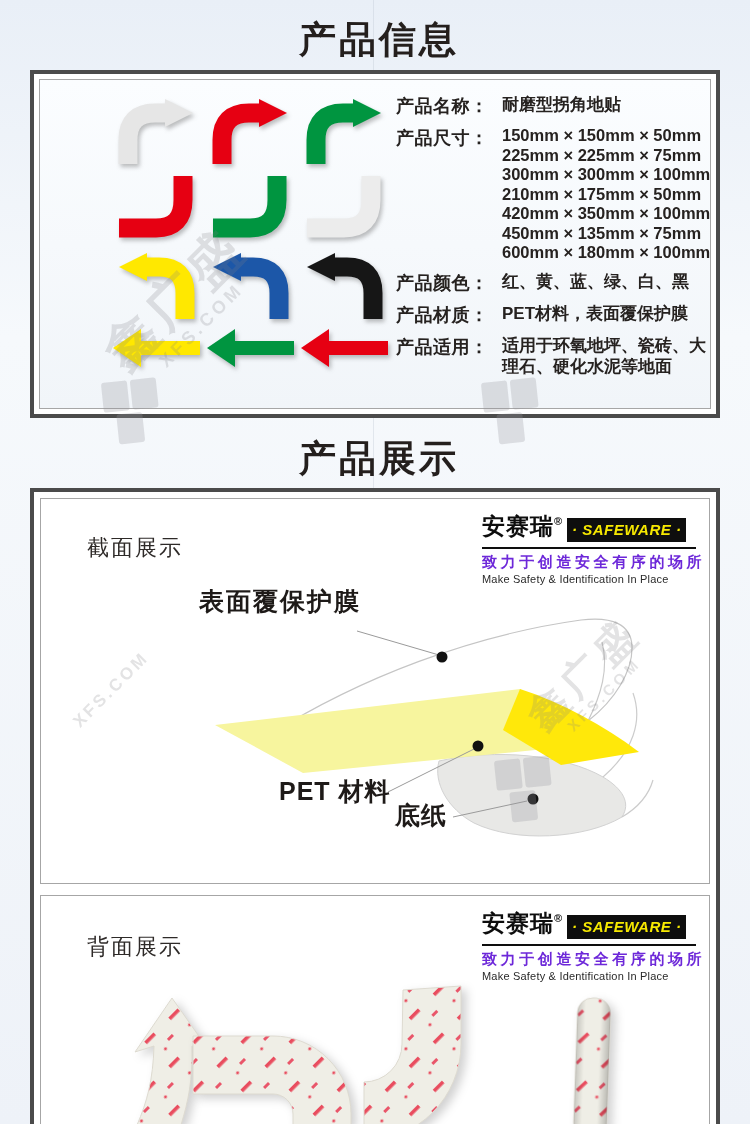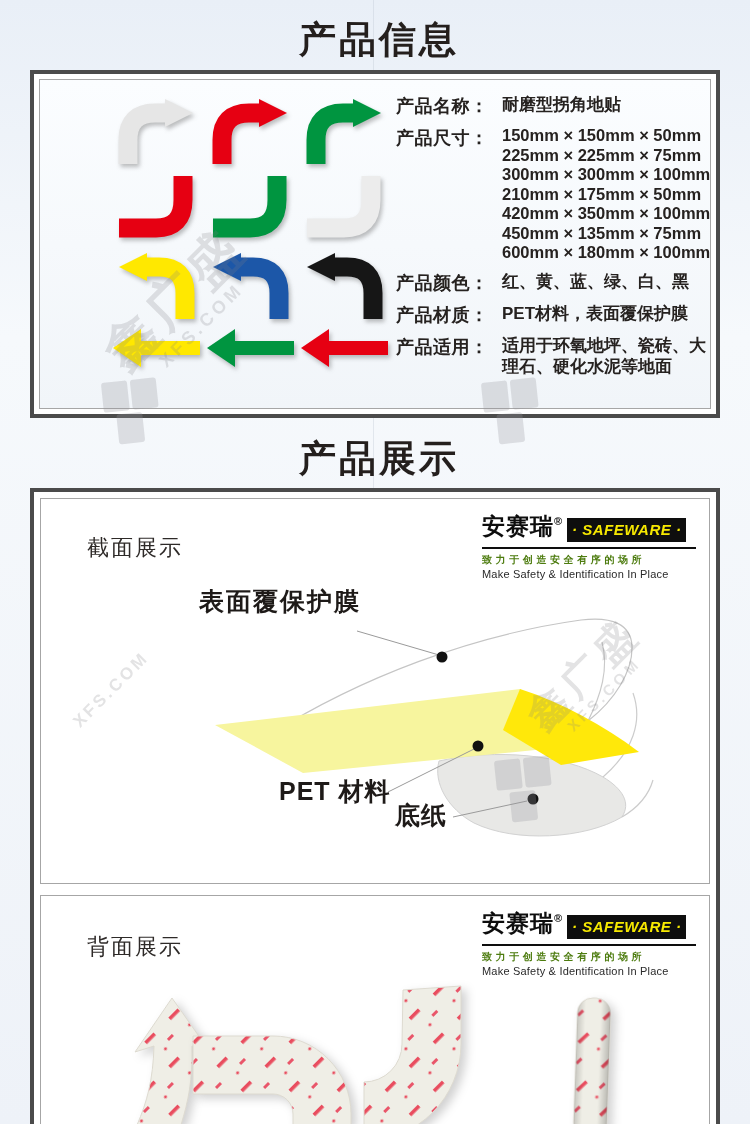--- a/index.html
+++ b/index.html
@@ -44,21 +44,21 @@
   #panel-b .panel-head-left{top:36px;}
 
   
   .logo{position:absolute;right:13px;top:16px;width:214px;}
   .logo-row{display:flex;align-items:flex-start;}
   .logo-brand{font-size:23px;font-weight:900;color:#0d0d0d;letter-spacing:1px;line-height:1;}
   .logo-reg{font-size:11px;vertical-align:top;font-weight:bold;color:#0d0d0d;}
   .logo-word{margin-left:5px;margin-top:3px;font-weight:bold;font-style:italic;font-size:15px;
     padding:3px 5px 4px;letter-spacing:.5px;white-space:nowrap;}
   .logo-rule{height:2px;background:#0e0e0e;margin:5px 0 4px;}
-  .logo-cn{font-size:10px;font-weight:bold;color:#4d7c0f;letter-spacing:3.6px;white-space:nowrap;}
+  .logo-cn{font-size:15px;font-weight:bold;color:#6d28d9;letter-spacing:3.6px;white-space:nowrap;}
   .logo-en{font-size:11px;color:#2a2a2a;margin-top:1px;letter-spacing:.2px;white-space:nowrap;}
 
   
   .diagram-label{position:absolute;color:#1e1a18;font-weight:600;}
   #lbl-film{left:158px;top:86px;font-size:25px;letter-spacing:2px;}
   #lbl-pet{left:238px;top:276px;font-size:25px;letter-spacing:1px;}
   #lbl-liner{left:354px;top:300px;font-size:25px;letter-spacing:1px;}
   .panel-svg{position:absolute;left:0;top:0;}
 
   .liner-shape{filter:drop-shadow(5px 4px 5px rgba(0,0,0,.18));}

